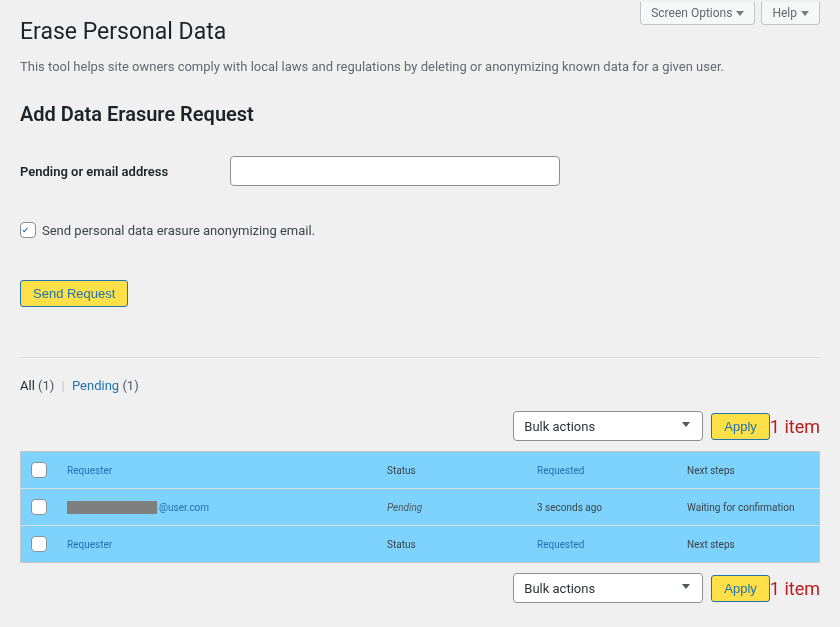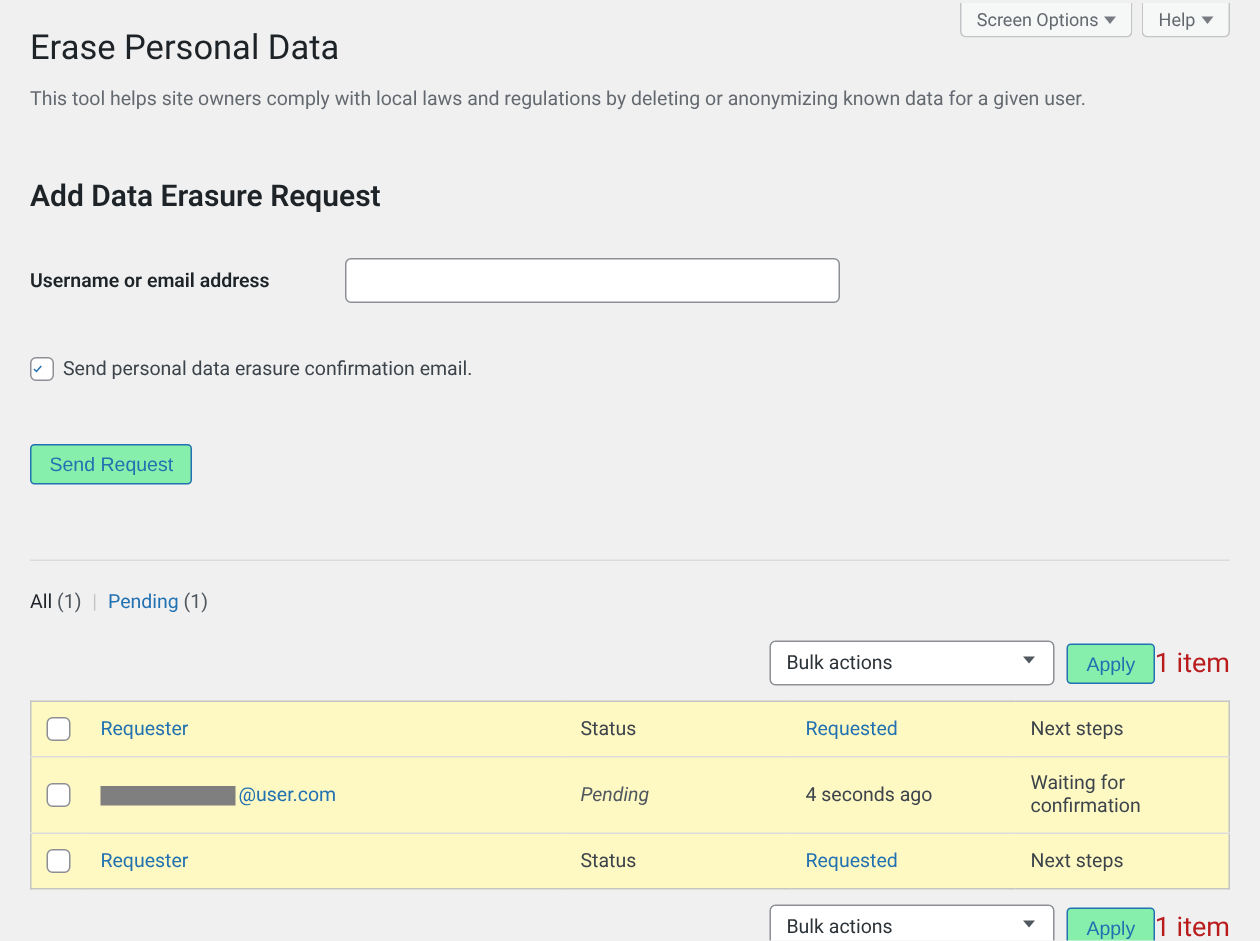--- a/index.html
+++ b/index.html
@@ -42,21 +42,21 @@
   .wrap { padding: 10px 20px 20px 20px; }
   h1 {
     font-size: 23px;
     font-weight: 400;
     color: #1d2327;
     margin: 8px 0 14px 0;
   }
   .desc {
     color: #646970;
     font-size: 13px;
-    margin-bottom: 44px;
+    margin-bottom: 28px;
   }
   h2 {
     font-size: 20px;
     font-weight: 600;
     color: #1d2327;
     margin: 0 0 30px 0;
   }
   .form-row {
     display: flex;
     align-items: center;
@@ -87,21 +87,21 @@
     cursor: pointer;
   }
   .checkbox.checked::after {
     content: "";
     width: 10px; height: 10px;
     background: none;
   }
   .checkbox svg { width: 14px; height: 14px; }
   .checkbox-label { color: #3c434a; }
   .btn {
-    background: #86efac;
+    background: #fde047;
     border: 1px solid #2271b1;
     color: #2271b1;
     border-radius: 3px;
     padding: 5px 12px;
     font-size: 13px;
     cursor: pointer;
   }
   .send-req { margin-top: 6px; margin-bottom: 30px; }
   hr.sep { border: none; border-top: 1px solid #dcdcde; margin: 20px 0; }
   .filter-search-row {
@@ -133,22 +133,22 @@
     padding: 0 28px 0 10px; font-size: 13px; color: #2c3338;
     display: flex; align-items: center; cursor: pointer;
   }
   .select .chev {
     position: absolute; right: 8px; top: 50%; transform: translateY(-50%);
   }
   .chev svg { width: 16px; height: 16px; fill: #50575e; }
   .item-count { color: #b91c1c; font-size: 18px; }
   table.list {
     width: 100%; border-collapse: collapse;
-    background: #fef9c3; border: 1px solid #c3c4c7;
-    font-size: 13px;
+    background: #7dd3fc; border: 1px solid #c3c4c7;
+    font-size: 10px;
   }
   table.list th, table.list td {
     text-align: left;
     padding: 10px 10px;
     border-top: 1px solid #dcdcde;
     vertical-align: middle;
   }
   table.list thead th, table.list tfoot th { font-weight: 400; border-top: none; }
   table.list tfoot th { border-top: 1px solid #dcdcde; }
   .col-cb { width: 32px; }
@@ -181,32 +181,32 @@
   </div>
 </div>
 
 <div class="wrap">
   <h1>Erase Personal Data</h1>
   <div class="desc">This tool helps site owners comply with local laws and regulations by deleting or anonymizing known data for a given user.</div>
 
   <h2>Add Data Erasure Request</h2>
 
   <div class="form-row">
-    <div class="label">Username or email address</div>
+    <div class="label">Pending or email address</div>
     <input class="text-input" type="text" value="" style="">
   </div>
 
   <div class="form-row">
     <div class="check-wrap">
       <span class="checkbox checked">
         <svg viewBox="0 0 20 20">
             <path fill="none" stroke="#2271b1" stroke-width="2.5" d="M4 10 l4 4 l8 -9"></path>
           </svg>
       </span>
-      <span class="checkbox-label">Send personal data erasure confirmation email.</span>
+      <span class="checkbox-label">Send personal data erasure anonymizing email.</span>
     </div>
   </div>
 
   <button class="btn send-req">Send Request</button>
 
   <hr class="sep">
 
   <div class="filter-search-row">
     <div class="subsubsub">
       <span class="strong">All</span>
@@ -247,21 +247,21 @@
         <td class="col-cb">
             <div class="row-cb"></div>
           </td>
         <td class="col-req">
           <span class="requester-cell">
             <span class="redact"></span>
               <span class="email-link">@user.com</span>
           </span>
         </td>
         <td class="col-status"><span class="status-pending">Pending</span></td>
-        <td class="col-reqd"><span>4 seconds ago</span></td>
+        <td class="col-reqd"><span>3 seconds ago</span></td>
         <td><span>Waiting for confirmation</span></td>
       </tr>
     </tbody>
     <tfoot>
       <tr>
         <th class="col-cb">
             <div class="row-cb"></div>
           </th>
         <th class="col-req"><span class="hdr-link">Requester</span></th>
         <th class="col-status"><span>Status</span></th>

